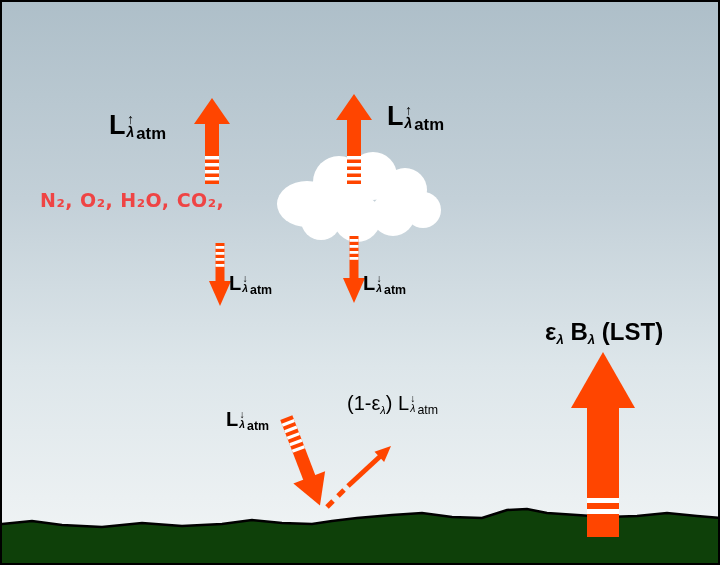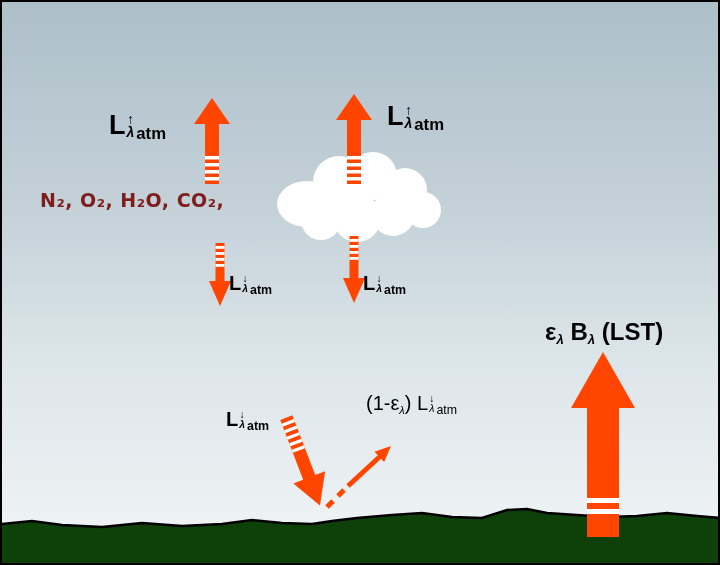--- a/index.html
+++ b/index.html
@@ -2,21 +2,21 @@
 <html><head>
 <meta charset="utf-8">
 <style>
   html,body{margin:0;padding:0;background:#fff}
   .canvas{position:relative;width:720px;height:565px;border:2px solid #000;box-sizing:border-box;
           overflow:hidden;font-family:"Liberation Sans",sans-serif}
   .sky{position:absolute;inset:0;
        background:linear-gradient(to bottom,#aebfc9 0%,#c3d0d8 35%,#dde6ea 65%,#f2f5f6 100%)}
   .abs{position:absolute}
   .gases{position:absolute;left:38px;top:184px;font-weight:bold;font-size:19px;line-height:1.55;
-         color:#7f1d1d;font-family:"DejaVu Sans","Liberation Sans",sans-serif;letter-spacing:.5px}
+         color:#ef4444;font-family:"DejaVu Sans","Liberation Sans",sans-serif;letter-spacing:.5px}
   .lbl{position:absolute;color:#000;white-space:nowrap;font-weight:bold;line-height:1}
   .big{font-size:27px}
   .med{font-size:20px}
   .emis{font-size:24px}
   .reg{font-weight:400}
   .stack{display:inline-flex;flex-direction:column;align-items:center;vertical-align:top;
          line-height:.95;font-size:.52em;margin:1px 2px 0 1px}
   .gl{font-style:italic}
   .atm{font-size:.62em;position:relative;top:.32em}
   .sb{font-size:.55em;font-style:italic;position:relative;top:.32em}
@@ -155,21 +155,21 @@
       </span><span class="atm">atm</span>
   </div>
 
   <div class="lbl med" style="left:224px;top:407px">
     <span>L</span><span class="stack">
         <span>↓</span>
         <span class="gl">λ</span>
       </span><span class="atm">atm</span>
   </div>
 
-  <div class="lbl med reg" style="left:364px;top:391px">
+  <div class="lbl med reg" style="left:345px;top:391px">
     <span>(1-ε</span><span class="sb">λ</span><span>)</span><span class="gap">L</span><span class="stack">
         <span>↓</span>
         <span class="gl">λ</span>
       </span><span class="atm">atm</span>
   </div>
 
   <div class="lbl emis" style="left:543px;top:318px">
     <span>ε</span><span class="sb">λ</span><span class="gap">B</span><span class="sb">λ</span><span class="gap">(LST)</span>
   </div>
 

